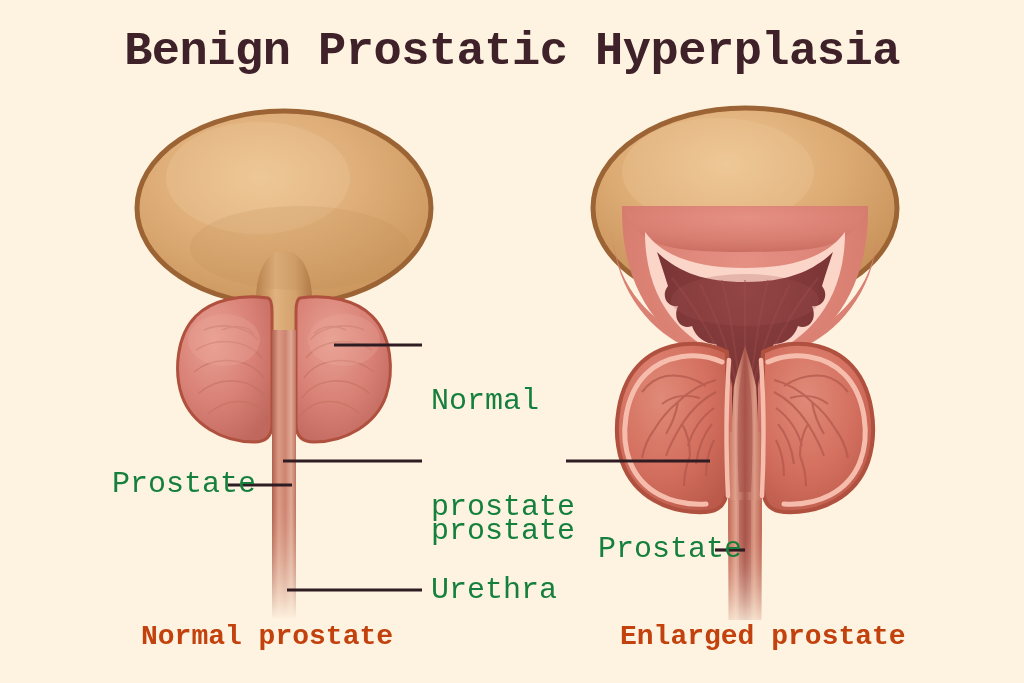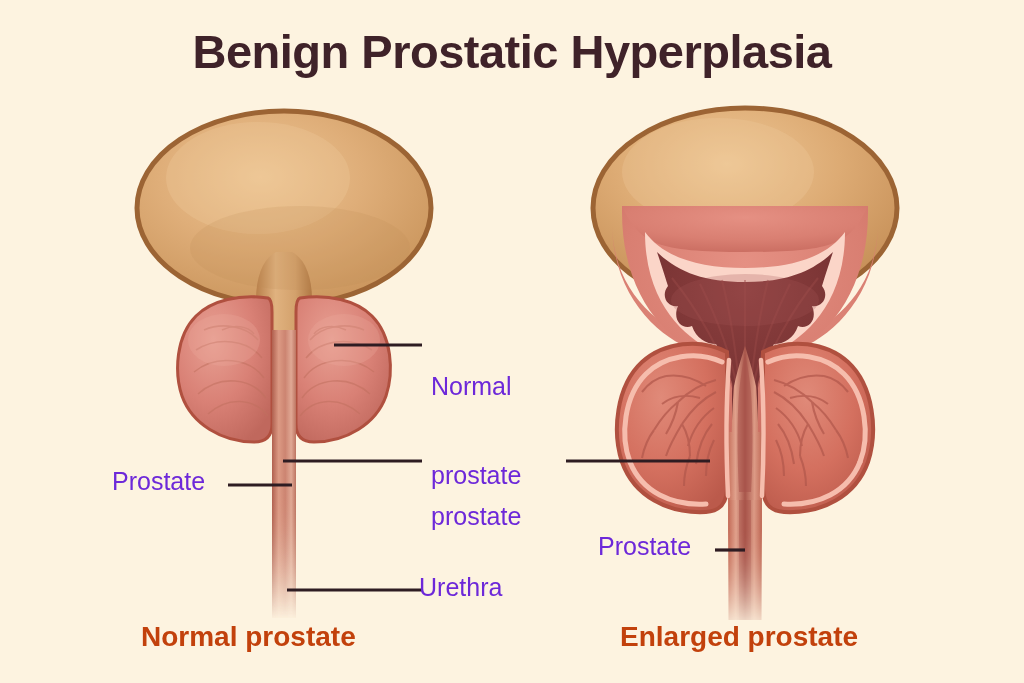--- a/index.html
+++ b/index.html
@@ -6,21 +6,21 @@
     margin: 0;
     padding: 0;
     background: #fdf3e0;
   }
   #page {
     position: relative;
     width: 1024px;
     height: 683px;
     background: #fdf3e0;
     overflow: hidden;
-    font-family: Liberation Sans, sans-serif;
+    font-family: Liberation Mono, monospace;
   }
   #figure-svg {
     position: absolute;
     left: 0;
     top: 0;
     width: 1024px;
     height: 683px;
   }
   .txt {
     position: absolute;
@@ -32,33 +32,33 @@
     left: 0;
     top: 24px;
     width: 1024px;
     text-align: center;
     font-size: 47px;
     font-weight: bold;
     letter-spacing: -0.5px;
     color: #3f2229;
   }
   .callout-label {
-    font-size: 25px;
+    font-size: 30px;
     font-weight: 400;
-    color: #6d28d9;
+    color: #15803d;
   }
   .caption-label {
     font-size: 28px;
     font-weight: 600;
     color: #c2410c;
   }
   #label-normal-prostate { left: 431px; top: 313px; }
   #label-enlarged-prostate { left: 431px; top: 443px; }
   #label-bladder { left: 112px; top: 467px; }
-  #label-urethra { left: 419px; top: 573px; }
+  #label-urethra { left: 431px; top: 573px; }
   #label-prostate { left: 598px; top: 532px; }
   #caption-left { left: 141px; top: 620px; }
   #caption-right { left: 620px; top: 620px; }
 </style>
 </head>
 <body>
 
 <div id="page">
 
   <svg id="figure-svg" viewBox="0 0 1024 683">

